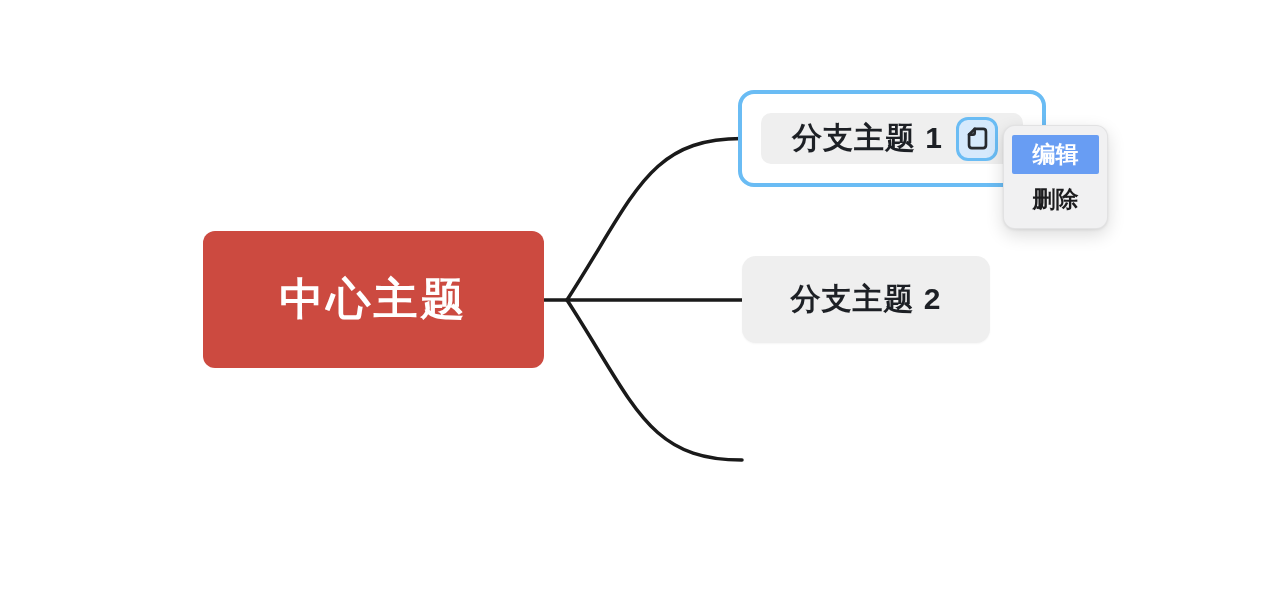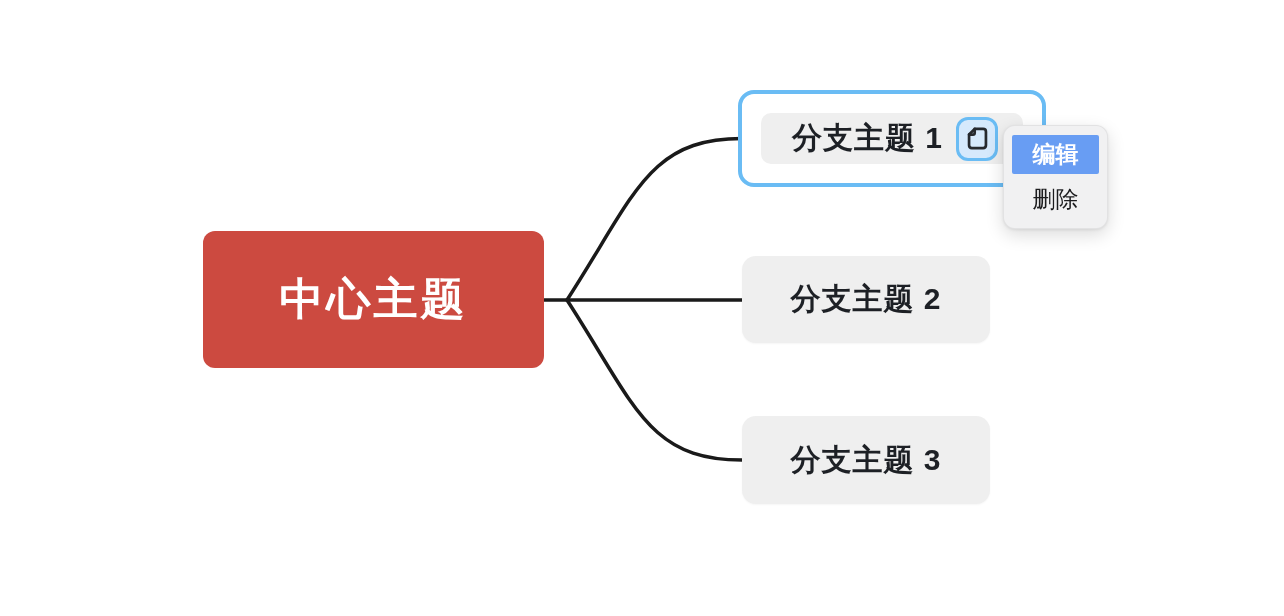--- a/index.html
+++ b/index.html
@@ -124,21 +124,21 @@
   .menu-item.highlighted {
     background: var(--menu-highlight-blue, #689df3);
     color: #ffffff;
     font-weight: 700;
     margin-bottom: 5px;
   }
   .menu-item.plain {
     height: 40px;
     line-height: 40px;
     color: var(--menu-text, #1c1c1e);
-    font-weight: 400;
+    font-weight: 700;
   }
 </style>
 </head>
 <body>
 
 <div class="stage">
 
   <svg class="connectors" viewBox="0 0 1284 616" xmlns="http://www.w3.org/2000/svg">
     <path d="M 544 300 L 742 300"></path>
     <path d="M 567 300 C 635 195 648 138.5 742 138.5"></path>
@@ -154,20 +154,19 @@
         <svg viewBox="0 0 24 24">
           <path d="M 9.5 3.5 H 17 Q 19.5 3.5 19.5 6 V 18 Q 19.5 20.5 17 20.5 H 7 Q 4.5 20.5 4.5 18 V 8.5 Z"></path>
           <path d="M 9.5 3.5 V 7 Q 9.5 8.5 8 8.5 H 4.5"></path>
         </svg>
       </span>
     </div>
   </div>
 
   <div class="node branch-node branch-2">分支主题 2</div>
 
-  <div class="node branch-node branch-3">分支主题 3</div>
 
   <div class="context-menu">
     <div class="menu-item highlighted">编辑</div>
     <div class="menu-item plain">删除</div>
   </div>
 
 </div>
 
 </body></html>

